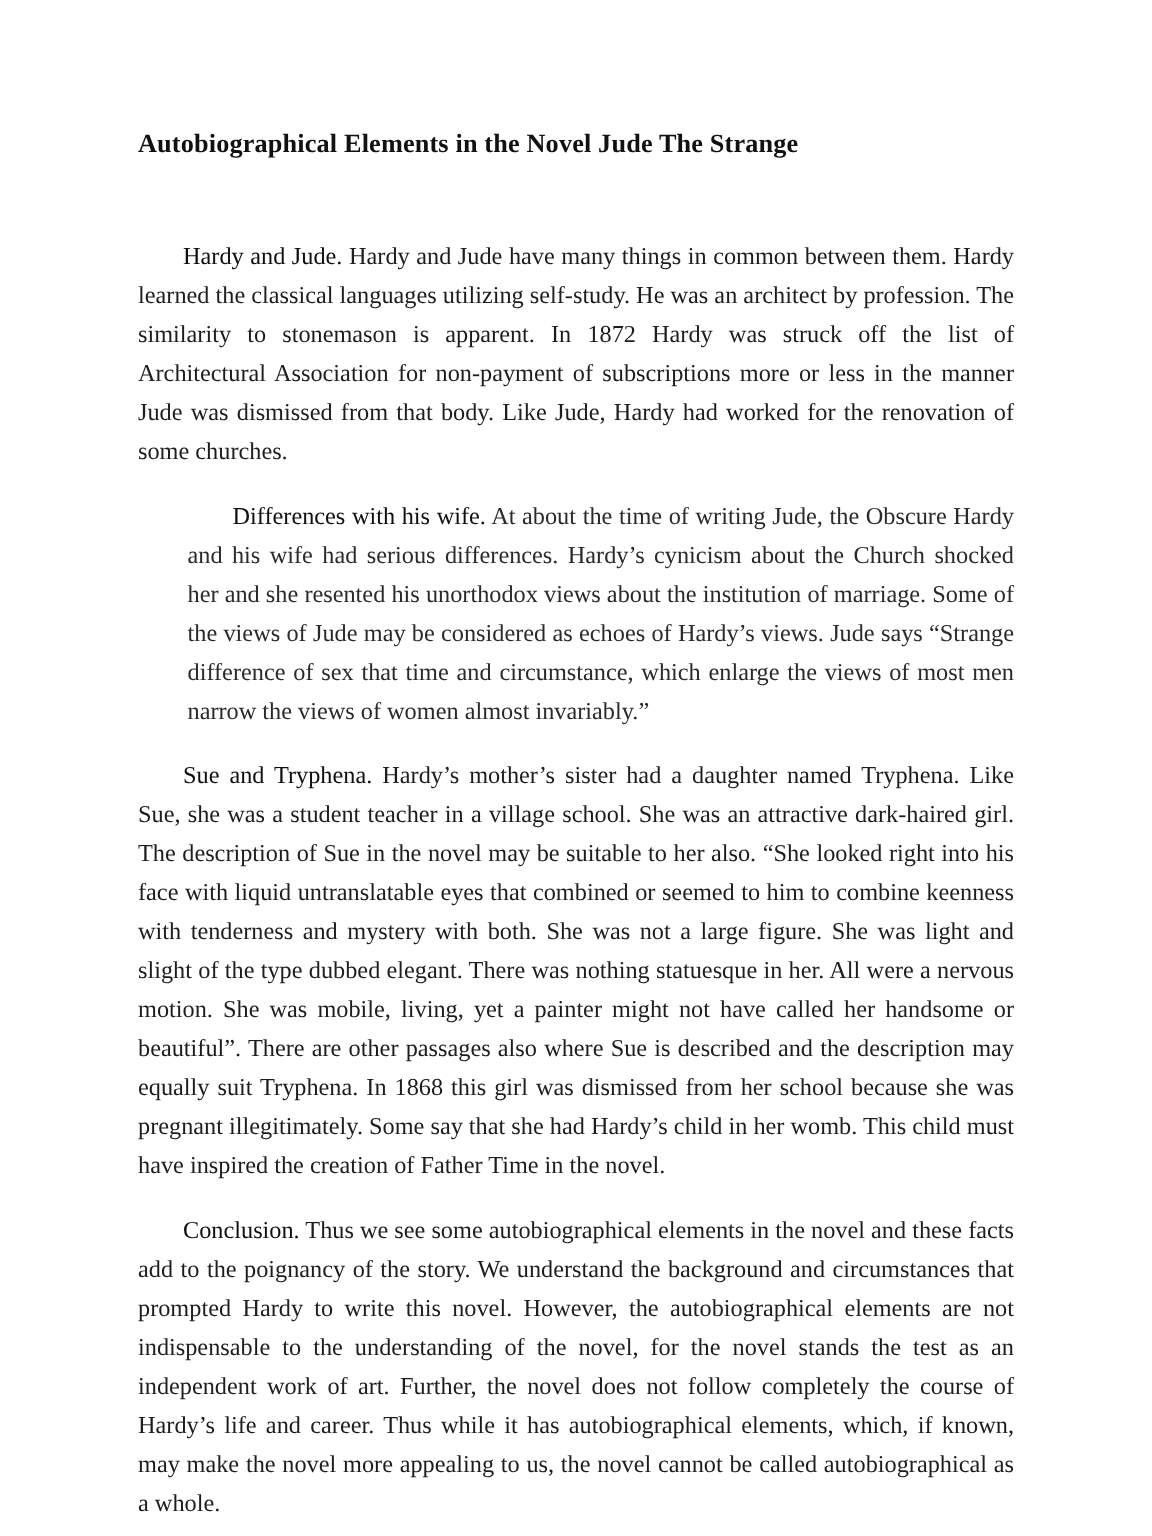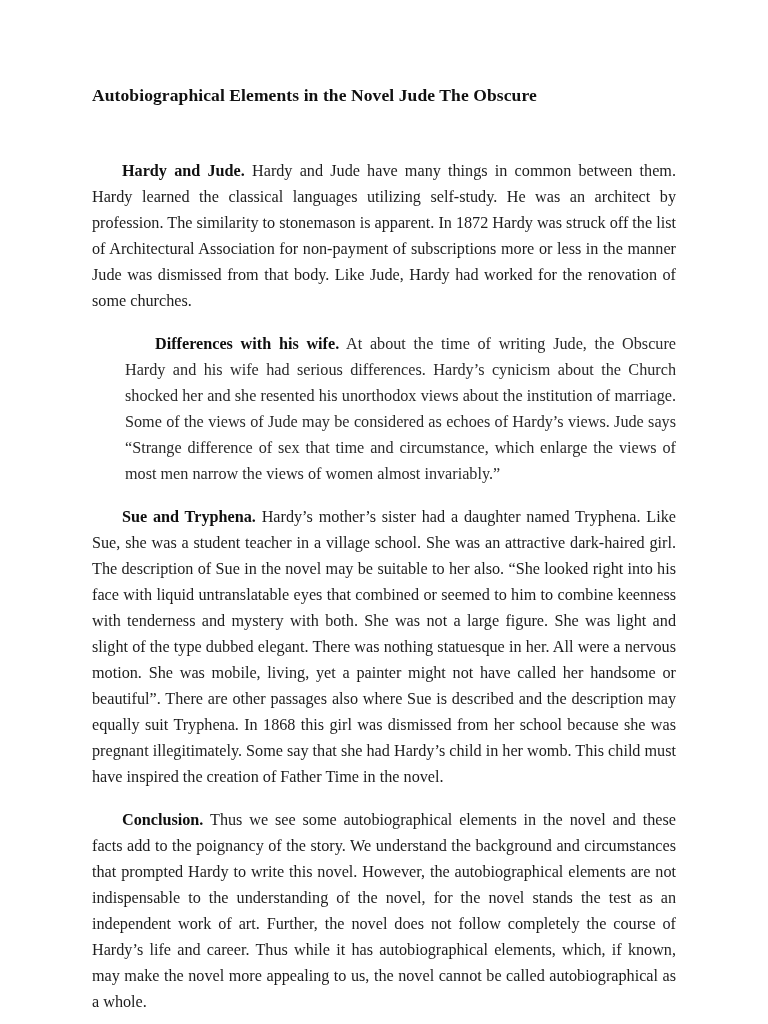--- a/index.html
+++ b/index.html
@@ -53,37 +53,37 @@
     color: #1d1d1d;
     hyphens: none;
   }
 
   .para-gap-first { margin-top: 52px; }
   .para-gap       { margin-top: 17px; }
 
   .indent { display: inline-block; width: 30px; }
 
   .lead {
-    font-weight: bold;
+    font-weight: normal;
     color: #0f0f0f;
   }
 
   
   .scan-light {
     color: #2a2a2a;
     margin-left: 33px;
   }
 </style>
 </head>
 <body>
 
 <div class="page">
   <div class="content">
 
-    <h1 class="doc-title">Autobiographical Elements in the Novel Jude The Obscure</h1>
+    <h1 class="doc-title">Autobiographical Elements in the Novel Jude The Strange</h1>
 
     <p class="para para-gap-first">
       <span class="indent"></span><span class="lead">Hardy and Jude.</span><span> Hardy and Jude have many things in common between them. Hardy learned the classical languages utilizing self-study. He was an architect by profession. The similarity to stonemason is apparent. In 1872 Hardy was struck off the list of Architectural Association for non-payment of subscriptions more or less in the manner Jude was dismissed from that body. Like Jude, Hardy had worked for the renovation of some churches.</span>
     </p>
 
     <p class="para para-gap scan-light">
       <span class="indent"></span><span class="lead">Differences with his wife.</span><span> At about the time of writing Jude, the Obscure Hardy and his wife had serious differences. Hardy’s cynicism about the Church shocked her and she resented his unorthodox views about the institution of marriage. Some of the views of Jude may be considered as echoes of Hardy’s views. Jude says “Strange difference of sex that time and circumstance, which enlarge the views of most men narrow the views of women almost invariably.”</span>
     </p>
 
     <p class="para para-gap">

